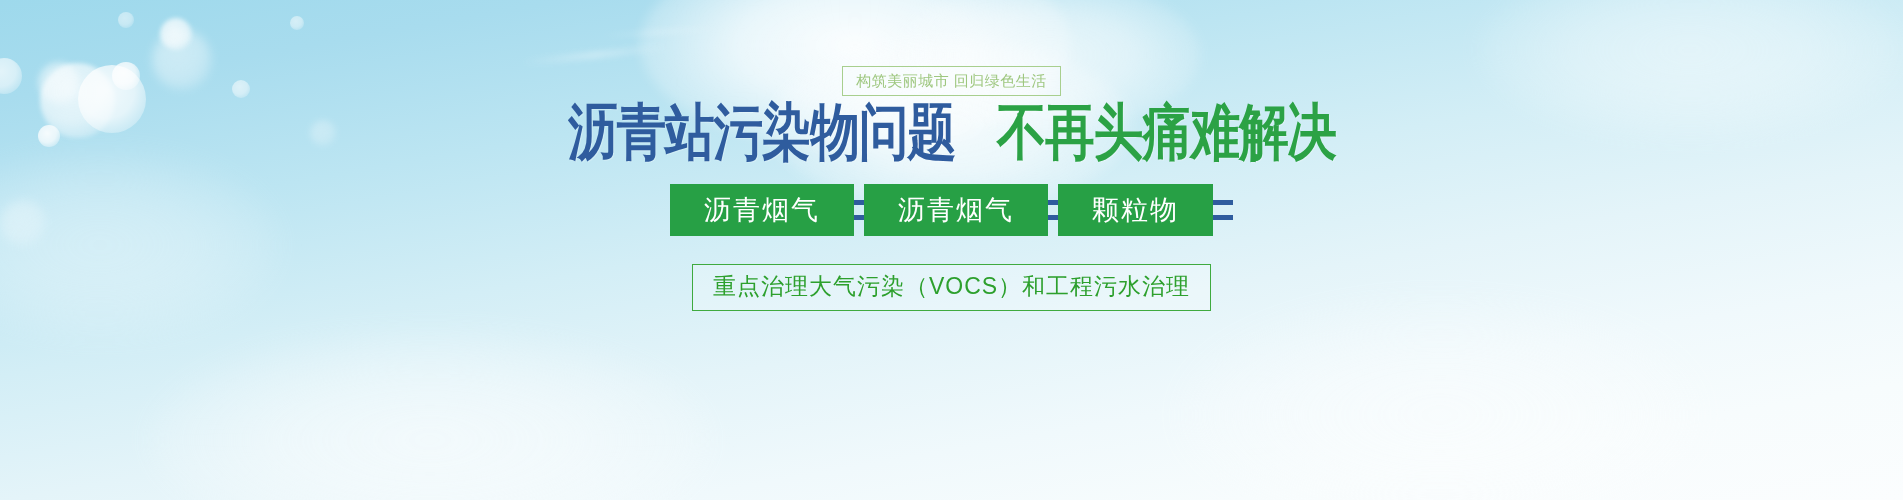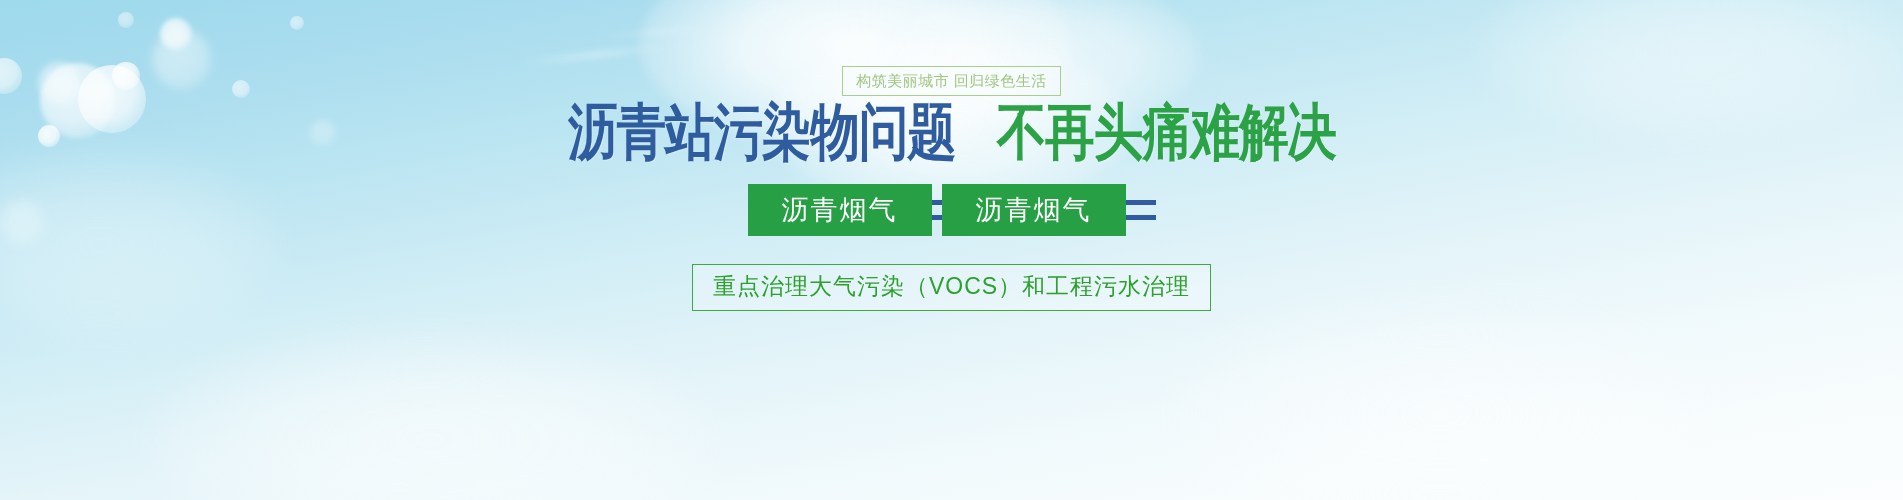--- a/index.html
+++ b/index.html
@@ -233,20 +233,21 @@
       <span class="hl-blue">沥青站污染物问题</span>
       <span class="hl-green">不再头痛难解决</span>
     </div>
 
 
     <div class="tagbar">
       <div class="tag">沥青烟气</div>
       <div class="tag-sep"></div>
       <div class="tag">沥青烟气</div>
       <div class="tag-sep"></div>
+      <div class="tag">颗粒物</div>
       <div class="tag-sep"></div>
       <div class="tag-sep"></div>
     </div>
 
     <div class="footnote">重点治理大气污染（VOCS）和工程污水治理</div>
 
   </div>
 </div>
 
 </body></html>

